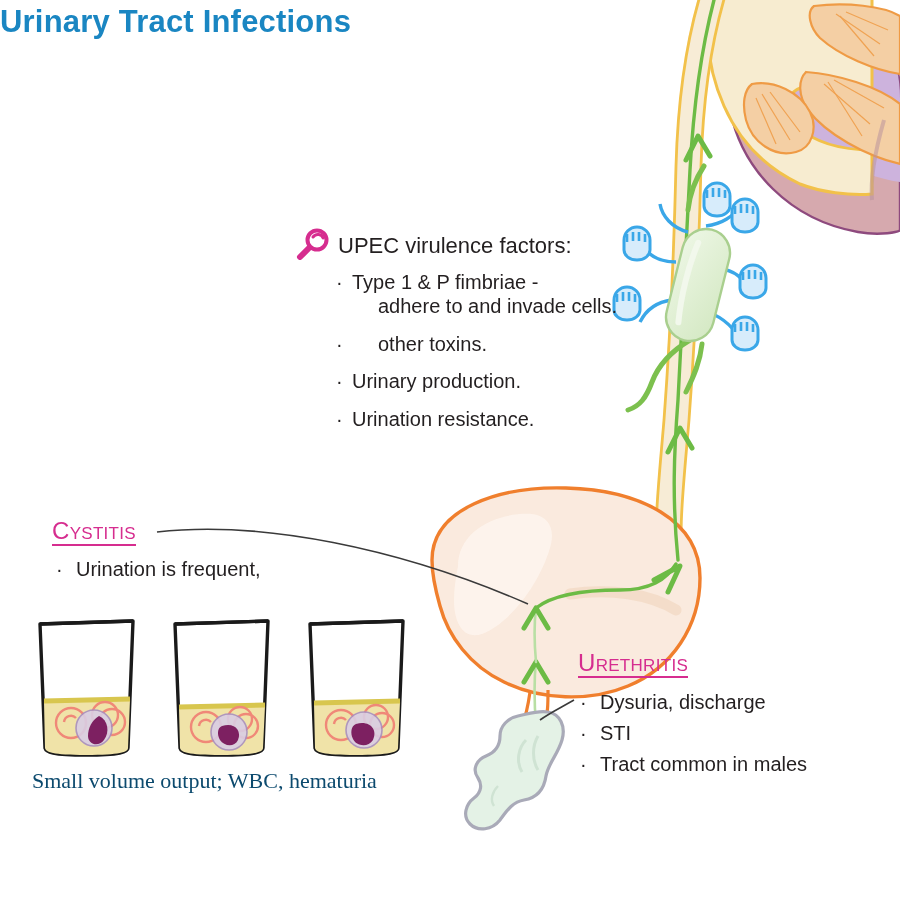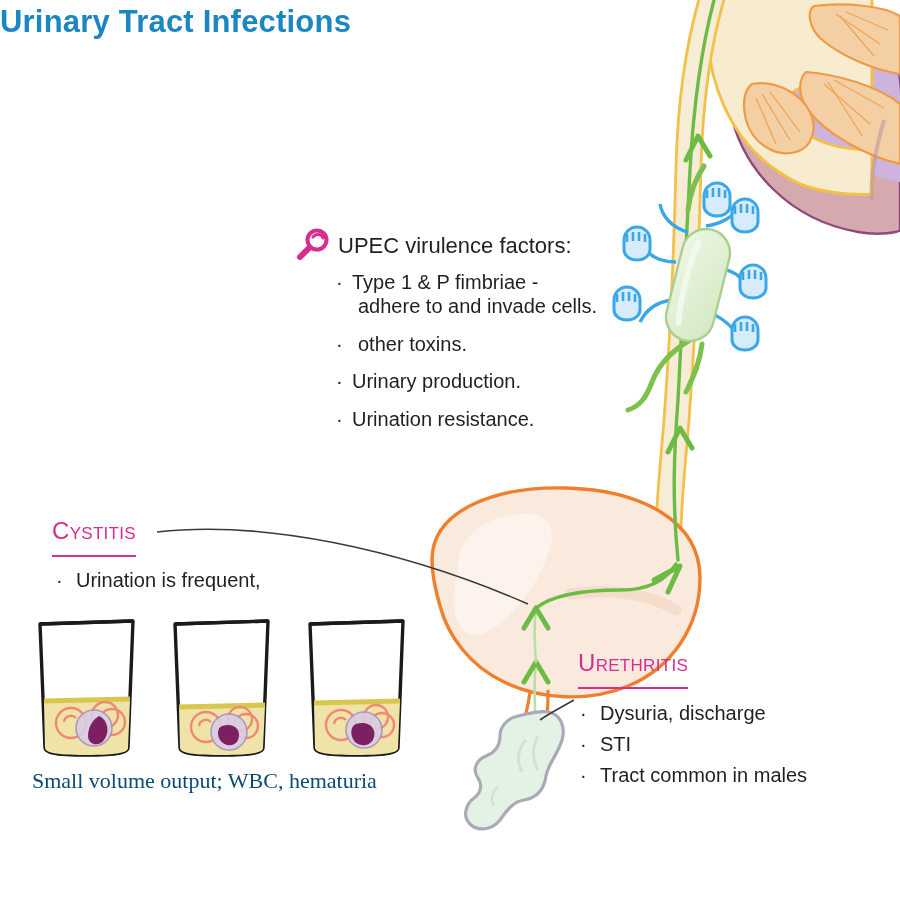--- a/index.html
+++ b/index.html
@@ -13,26 +13,26 @@
          font-size:31px;font-weight:bold;color:#1a86c2;letter-spacing:.2px;}
 
   
   #upec{position:absolute;left:296px;top:228px;width:400px;}
   #upec .head{display:flex;align-items:center;gap:8px;}
   #upec .head-txt{font-size:22px;color:#231f20;line-height:1.1;padding-top:4px;}
   #upec ul{list-style:none;margin:10px 0 0 0;padding:0 0 0 40px;}
   #upec li{font-size:20px;color:#231f20;line-height:1.22;margin-bottom:13px;
            position:relative;padding-left:16px;}
   #upec li .bul{position:absolute;left:0;top:0;}
-  #upec li .l2{display:block;padding-left:6px;}
+  #upec li .l2{display:block;padding-left:6px;margin-left:20px;}
 
   
   #cystitis{position:absolute;left:52px;top:518px;width:330px;}
   .hdr{font-size:24px;color:#d62d8f;border-bottom:2.5px solid #d62d8f;
-       display:inline-block;padding-bottom:12px;font-variant:small-caps;
+       display:inline-block;padding-bottom:1px;font-variant:small-caps;
        letter-spacing:.3px;line-height:1.05;}
   #cystitis ul{list-style:none;margin:11px 0 0 0;padding:0 0 0 4px;}
   #cystitis li{font-size:20px;color:#231f20;line-height:1.25;
                position:relative;padding-left:20px;}
   #cystitis li .bul{position:absolute;left:0;top:0;}
   #cystitis li .l2{display:block;padding-left:4px;}
 
   
   #urethritis{position:absolute;left:578px;top:650px;width:320px;}
   #urethritis ul{list-style:none;margin:9px 0 0 0;padding:0 0 0 2px;}

